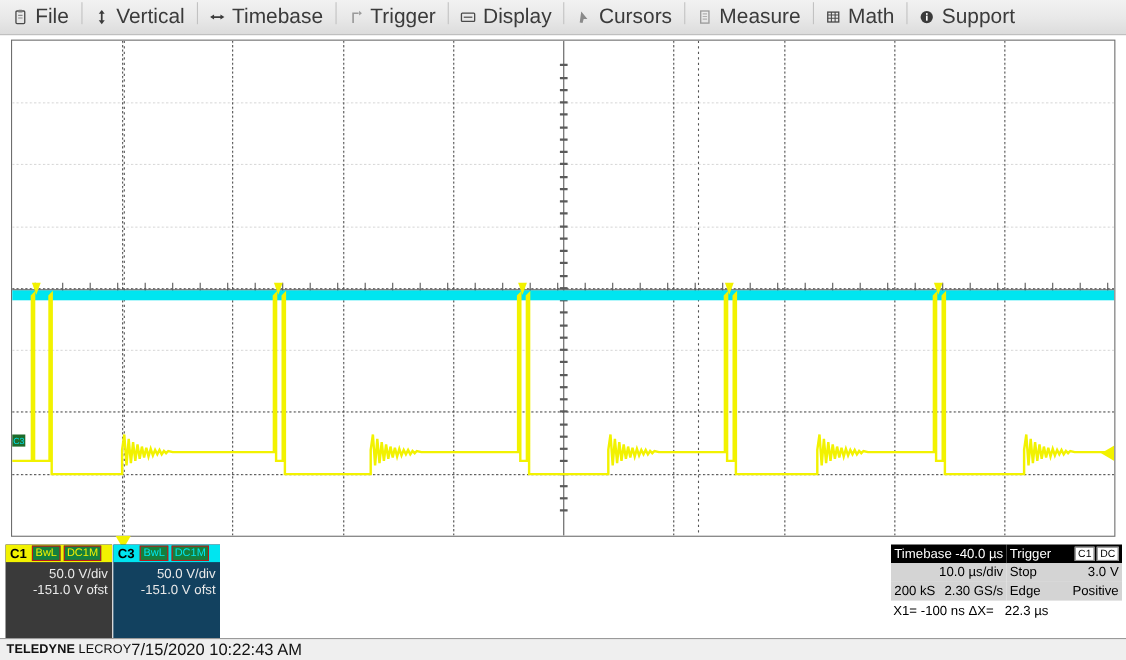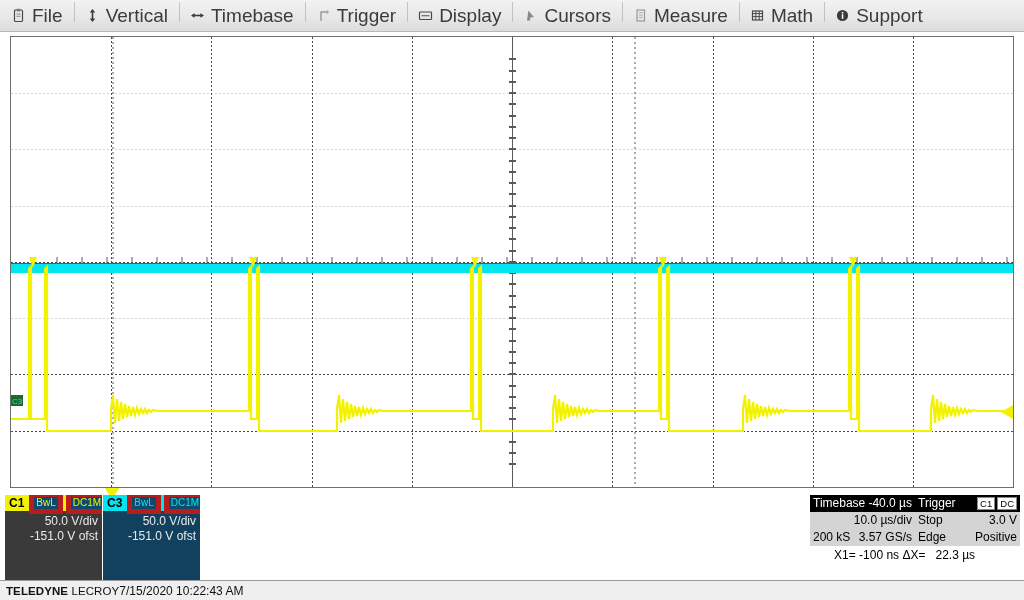--- a/index.html
+++ b/index.html
@@ -61,21 +61,21 @@
     padding: 0 2px;
   }
   .ch-box.c1 .ch-head { background: #f2f200; }
   .ch-box.c3 .ch-head { background: #00e5f0; }
   .ch-name {
     font-size: 12px; font-weight: 700; color: #000; padding: 0 2px;
     line-height: 16px;
   }
   .ch-tag {
     font-size: 10px; line-height: 12px; padding: 0 2px;
-    background: #0c4a6e; color: #f2f200; border: 5px solid #b91c1c;
+    background: #15803d; color: #f2f200; border: 1px solid #b91c1c;
   }
   .ch-box.c3 .ch-tag { color: #00e5f0; }
   .ch-lines { padding: 3px 4px 0 0; text-align: right; }
   .ch-lines div { line-height: 15px; font-size: 12px; }
 
   
   .tb-panel {
     position: absolute; left: 810px; top: 0; width: 210px; height: 85px;
     font-size: 12px;
   }
@@ -89,36 +89,36 @@
   .tb-col .row {
     background: #d4d4d4; color: #000; height: 17px; line-height: 17px;
     display: flex; align-items: flex-end; justify-content: space-between;
     padding: 0 3px; font-size: 12px;
   }
   .tb-col .row.single { justify-content: flex-end; }
   .badge {
     font-size: 9.5px; line-height: 11px; padding: 0 2px;
     background: #fff; color: #000; border: 1px solid #888; margin-left: 2px;
   }
-  .cursor-lines { background: #fff; color: #000; padding: 1px 2px 0 2px; margin-left: 22px; }
+  .cursor-lines { background: #fff; color: #000; padding: 1px 2px 0 2px; }
   .cursor-lines div {
     font-size: 12px; line-height: 16px; white-space: pre;
   }
 
   
   .statusbar {
     position: absolute; left: 0; top: 580px; width: 1024px; height: 20px;
     background: #efefef; border-top: 1px solid #9a9a9a;
     display: flex; align-items: center; 
     padding: 0 6px;
   }
   .brand { font-size: 11.5px; color: #111; letter-spacing: .1px; }
   .brand b { font-weight: 700; }
   .brand span.lc { font-weight: 400; }
-  .ts { font-size: 12px; color: #111; }
+  .ts { font-size: 15px; color: #111; }
 </style>
 </head>
 <body>
 
 <div id="app">
 
   <div class="menubar">
 
     <div class="menu-item">
       <span class="mi-icon">
@@ -459,21 +459,21 @@
         <div class="tb-col">
           <div class="hdr">
             <span>Timebase</span>
             <span>-40.0 µs</span>
           </div>
           <div class="row single">
             <span>10.0 µs/div</span>
           </div>
           <div class="row">
             <span>200 kS</span>
-            <span>3.57 GS/s</span>
+            <span>2.30 GS/s</span>
           </div>
         </div>
 
         <div class="tb-col">
           <div class="hdr">
             <span>Trigger</span>
             <span style="display:flex;align-items:center;">
               <span class="badge">C1</span>
               <span class="badge">DC</span>
             </span>

